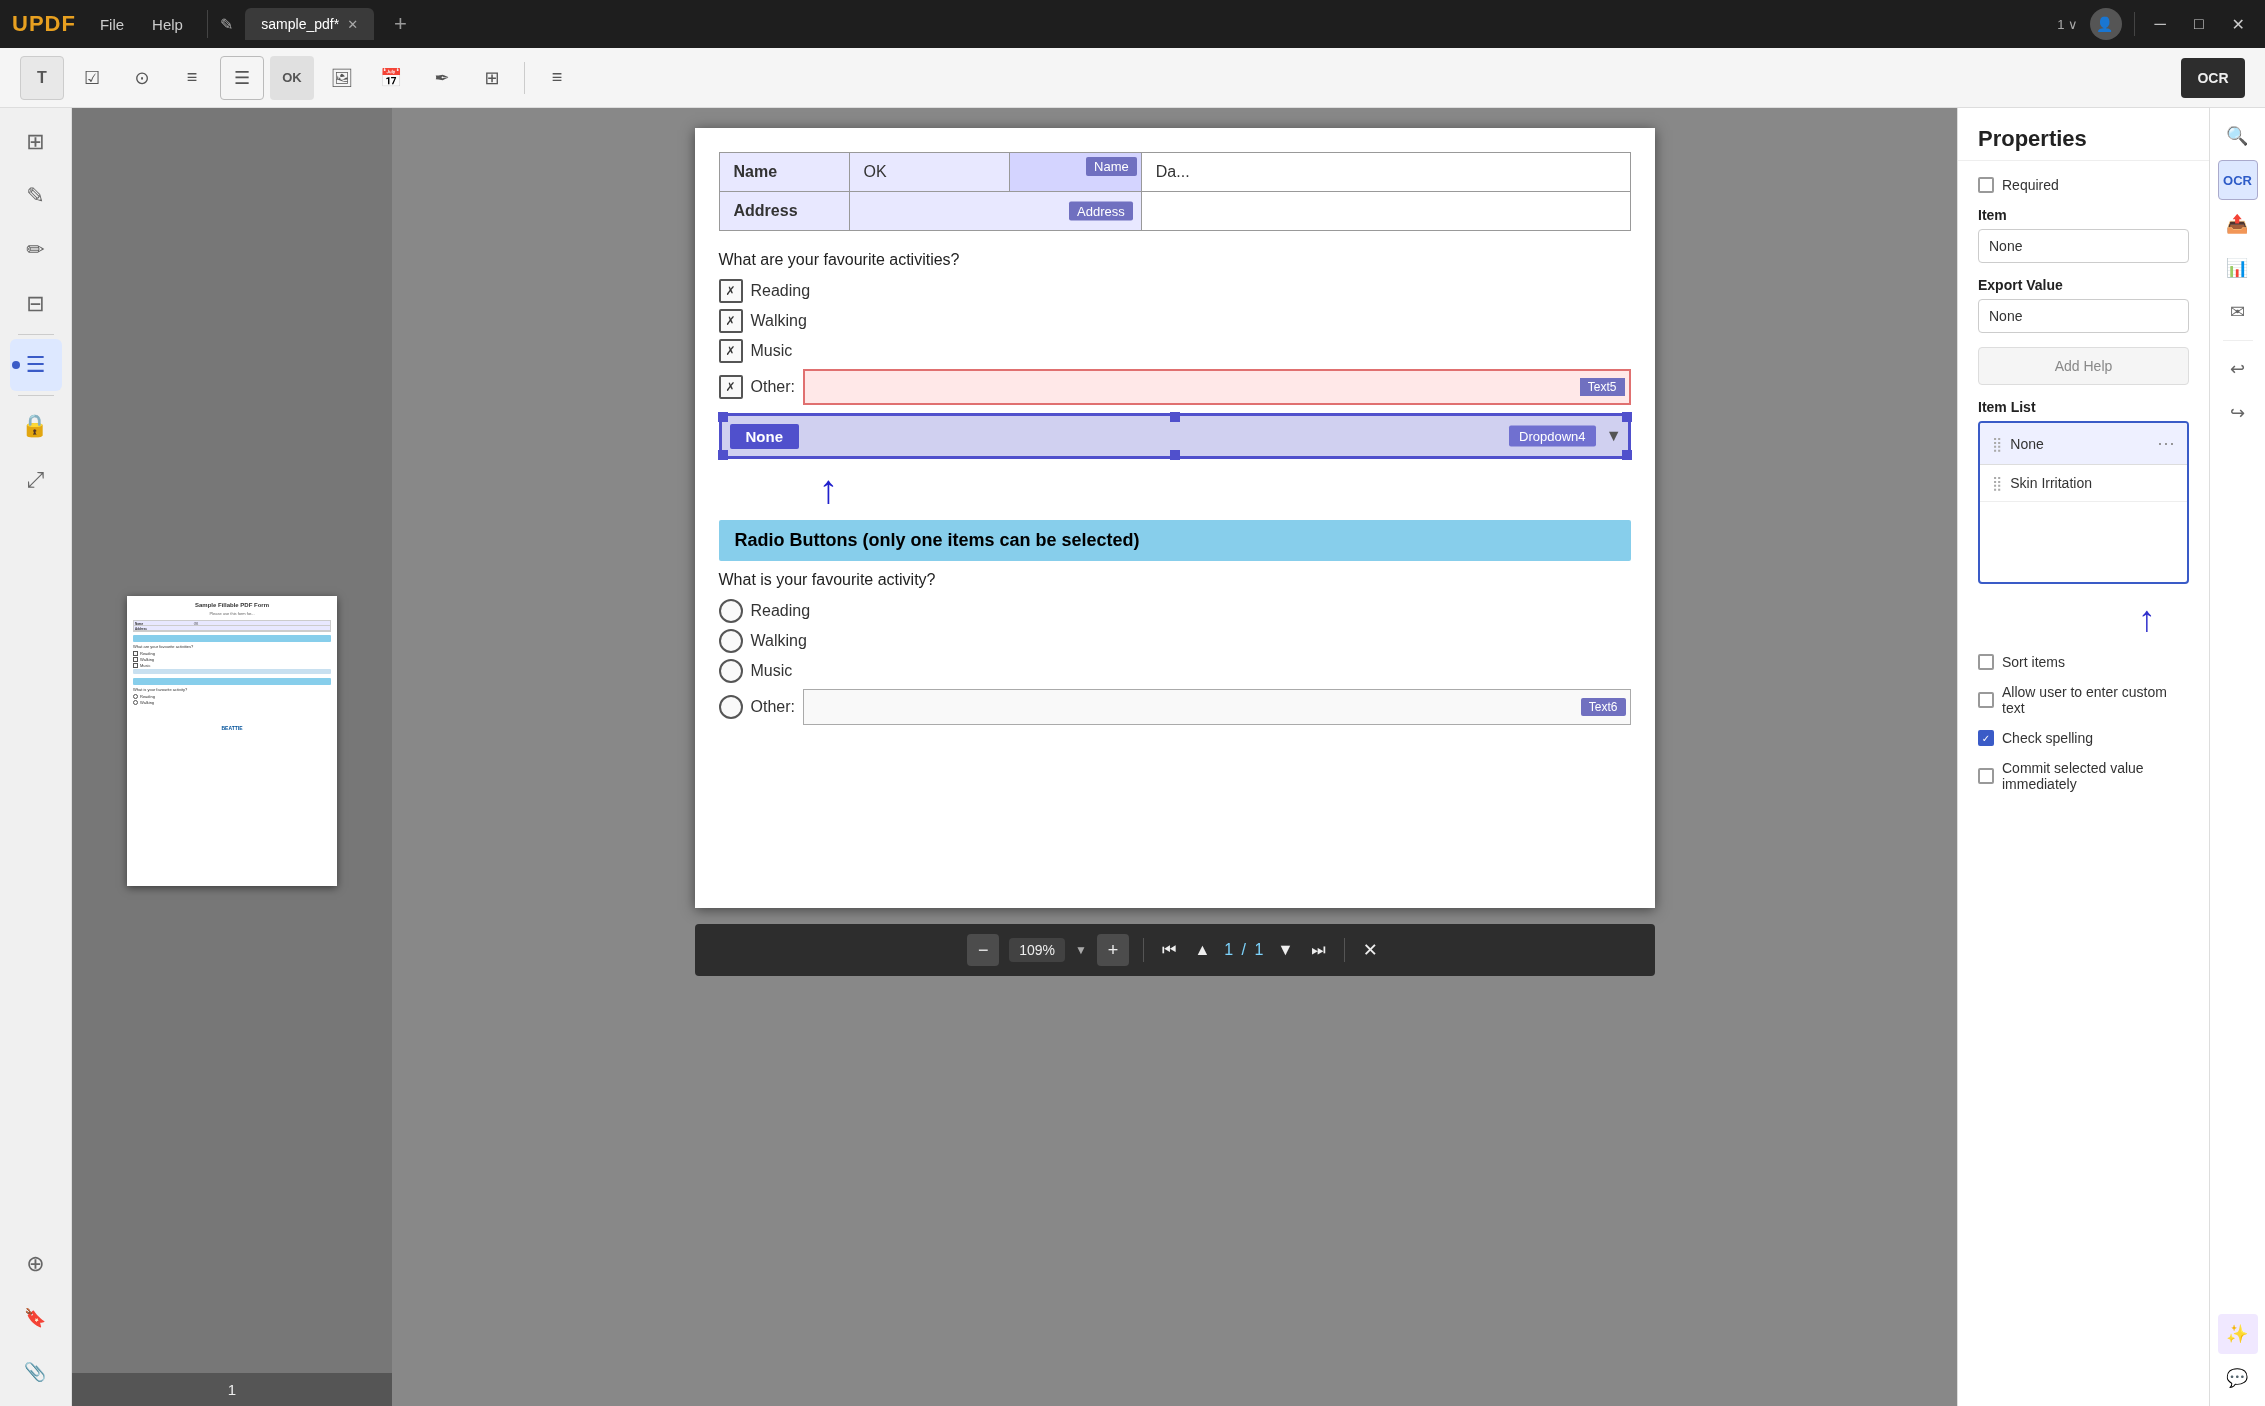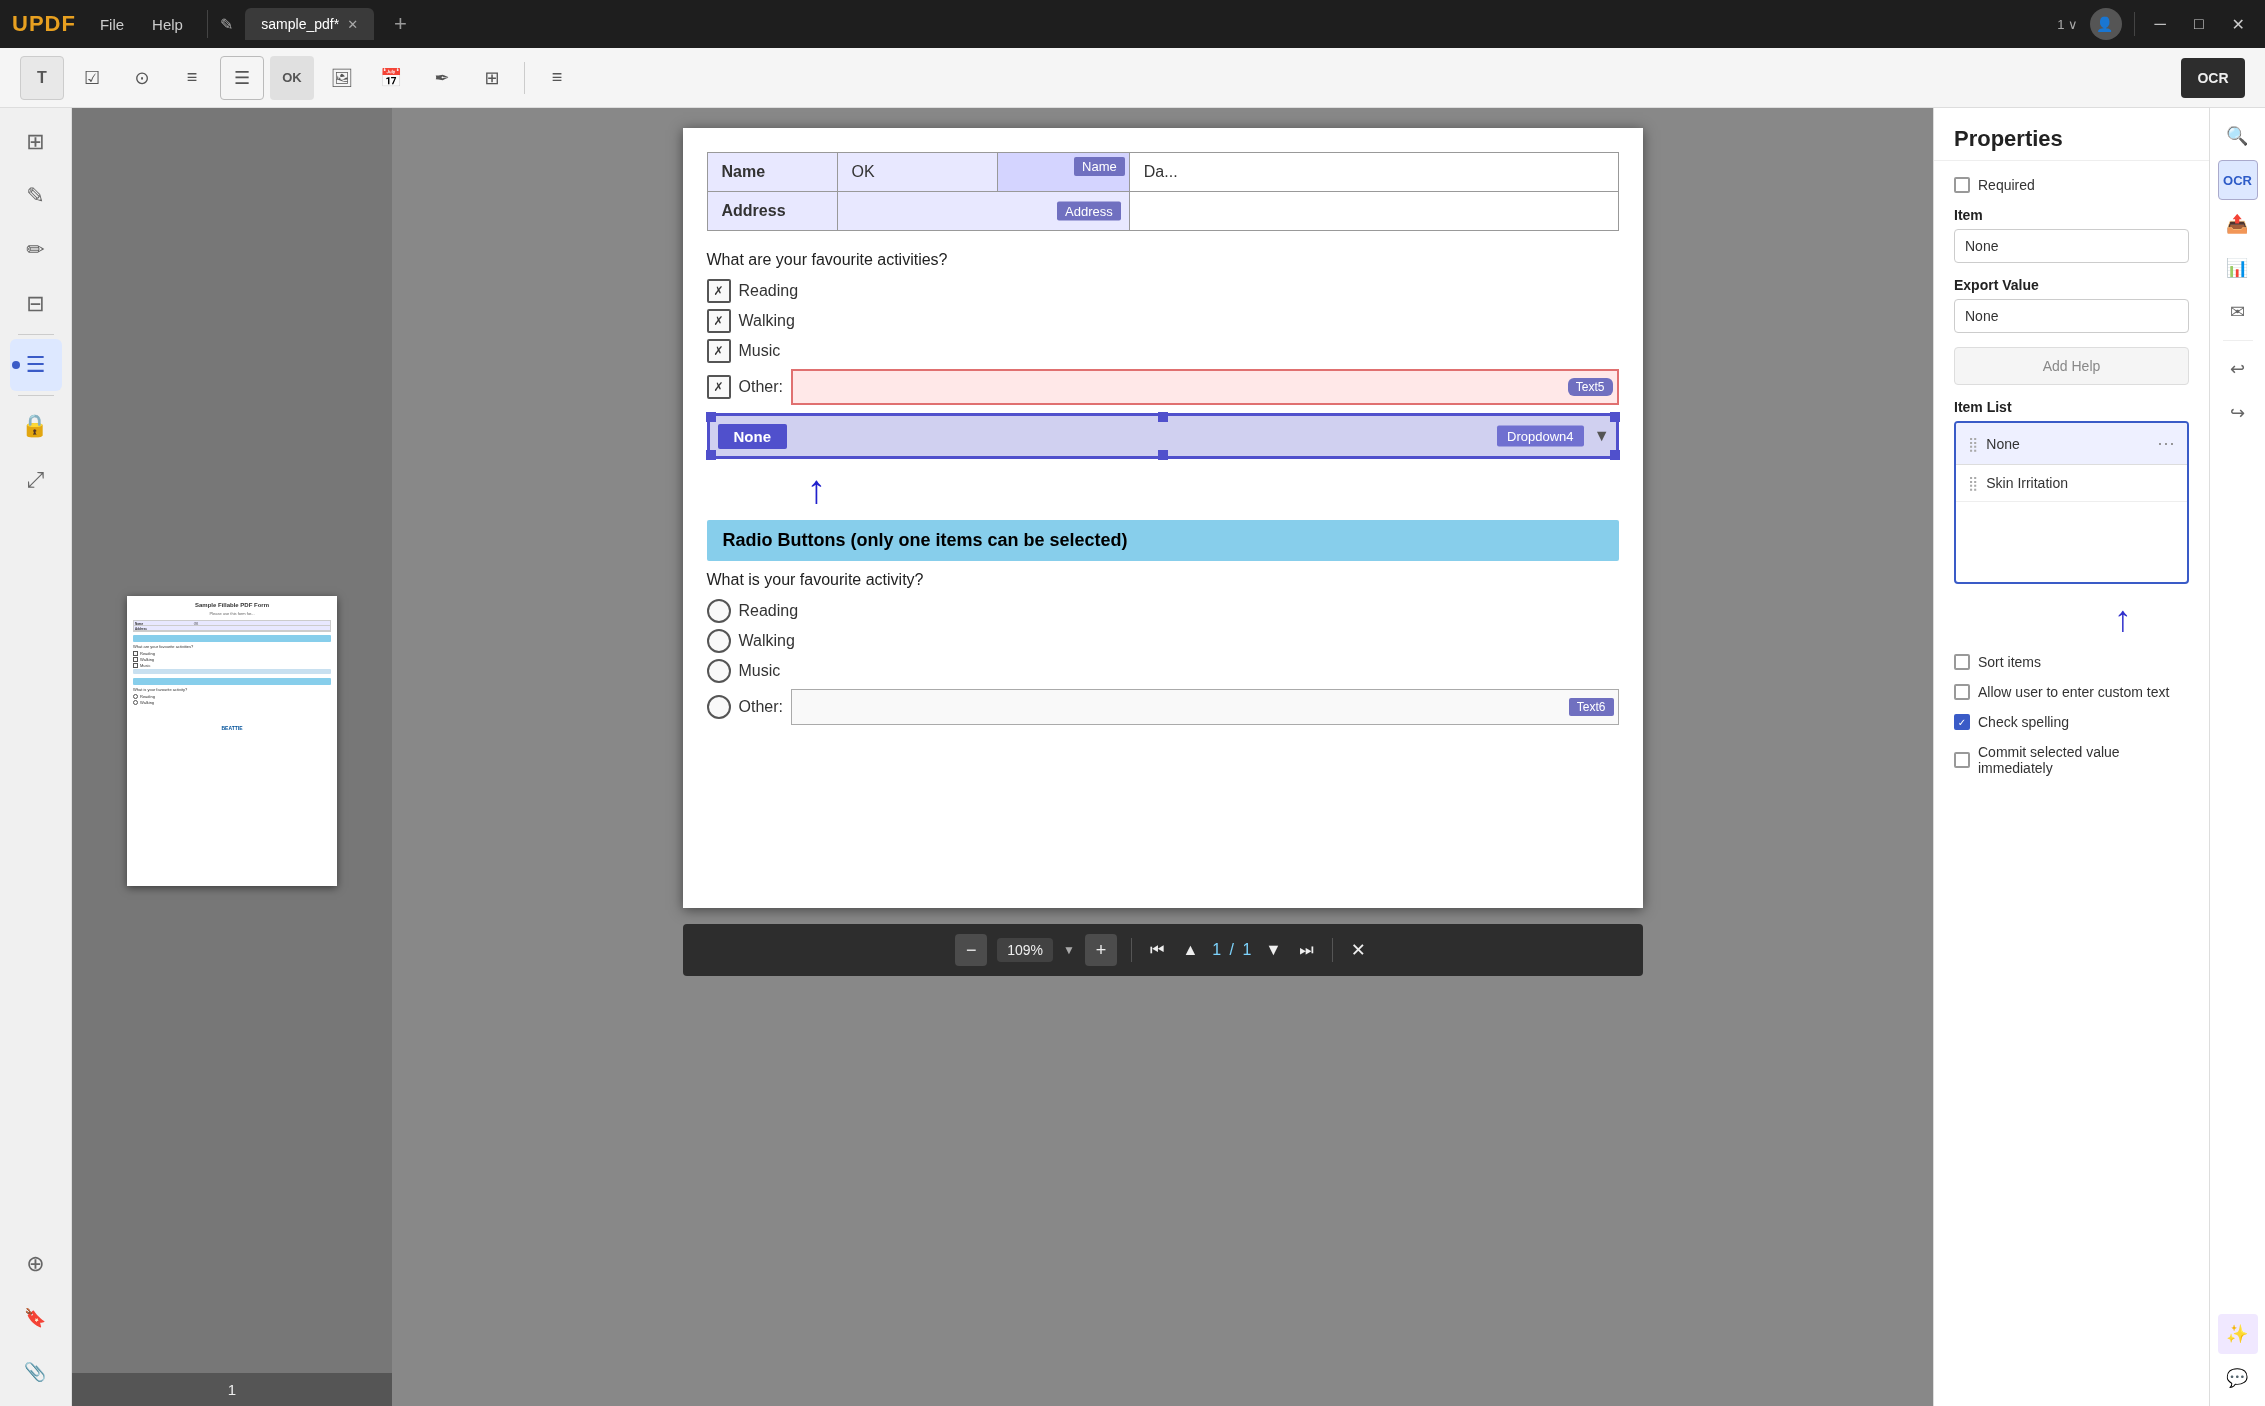--- a/index.html
+++ b/index.html
@@ -151,21 +151,21 @@
         </div>
         <div style="display:flex; align-items:center; gap:8px; margin-bottom:6px; font-size:16px;">
           <div style="width:24px; height:24px; border:2px solid #555; display:flex; align-items:center; justify-content:center; font-size:12px; background:#f9f9f9; border-radius:2px; flex-shrink:0;">✗</div>
           <span>Music</span>
         </div>
 
         <div style="display:flex; align-items:center; gap:8px; margin-bottom:8px; font-size:16px; position:relative;">
           <div style="width:24px; height:24px; border:2px solid #555; display:flex; align-items:center; justify-content:center; font-size:12px; background:#f9f9f9; border-radius:2px; flex-shrink:0;">✗</div>
           <span>Other:</span>
           <div style="flex:1; height:36px; border:2px solid #e07070; background:#ffe8e8; position:relative;">
-            <span style="background:#7070c0; color:white; padding:2px 8px; border-radius:6px; font-size:12px; position:absolute; right:4px; top:50%; transform:translateY(-50%);">Text5</span>
+            <span style="background:#7070c0; color:white; padding:2px 8px; border-radius:0; font-size:12px; position:absolute; right:4px; top:50%; transform:translateY(-50%);">Text5</span>
           </div>
         </div>
 
         <div style="position:relative; width:100%; border:3px solid #5050cc; background:#d0d0f0; height:46px; display:flex; align-items:center; margin-bottom:4px;">
           <div style="position:absolute; top:-4px; left:-4px; width:10px; height:10px; background:#5050cc;"></div>
           <div style="position:absolute; top:-4px; right:-4px; width:10px; height:10px; background:#5050cc;"></div>
           <div style="position:absolute; bottom:-4px; left:-4px; width:10px; height:10px; background:#5050cc;"></div>
           <div style="position:absolute; bottom:-4px; right:-4px; width:10px; height:10px; background:#5050cc;"></div>
           <div style="position:absolute; top:-4px; left:50%; width:10px; height:10px; background:#5050cc; transform:translateX(-50%);"></div>
           <div style="position:absolute; bottom:-4px; left:50%; width:10px; height:10px; background:#5050cc; transform:translateX(-50%);"></div>
@@ -216,21 +216,21 @@
         <span style="margin:0 4px;">/</span>
         <span>1</span>
       </span>
       <button style="color:#eee; background:none; border:none; cursor:pointer; font-size:16px; padding:4px;">▼</button>
       <button style="color:#eee; background:none; border:none; cursor:pointer; font-size:16px; padding:4px;">⏭</button>
       <div style="width:1px; height:24px; background:#555; margin:0 4px;"></div>
       <button style="color:#eee; background:none; border:none; cursor:pointer; font-size:18px; padding:4px;">✕</button>
     </div>
   </div>
 
-  <div style="width:332px; background:#fff; border-left:1px solid #ddd; display:flex; flex-shrink:0; overflow:hidden;">
+  <div style="width:308px; background:#fff; border-left:1px solid #ddd; display:flex; flex-shrink:0; overflow:hidden;">
     <div style="flex:1; display:flex; flex-direction:column; overflow-y:auto;">
       <div style="padding:18px 20px 8px; font-size:22px; font-weight:bold; color:#222; border-bottom:1px solid #eee;">Properties</div>
 
       <div style="padding:16px 20px; display:flex; flex-direction:column; gap:14px; overflow-y:auto;">
 
         <div style="display:flex; align-items:center; gap:8px; font-size:14px; color:#333;">
           <div style="width:16px; height:16px; border:2px solid #999; border-radius:2px; flex-shrink:0; cursor:pointer; background:white;"></div>
           <span>Required</span>
         </div>
 

